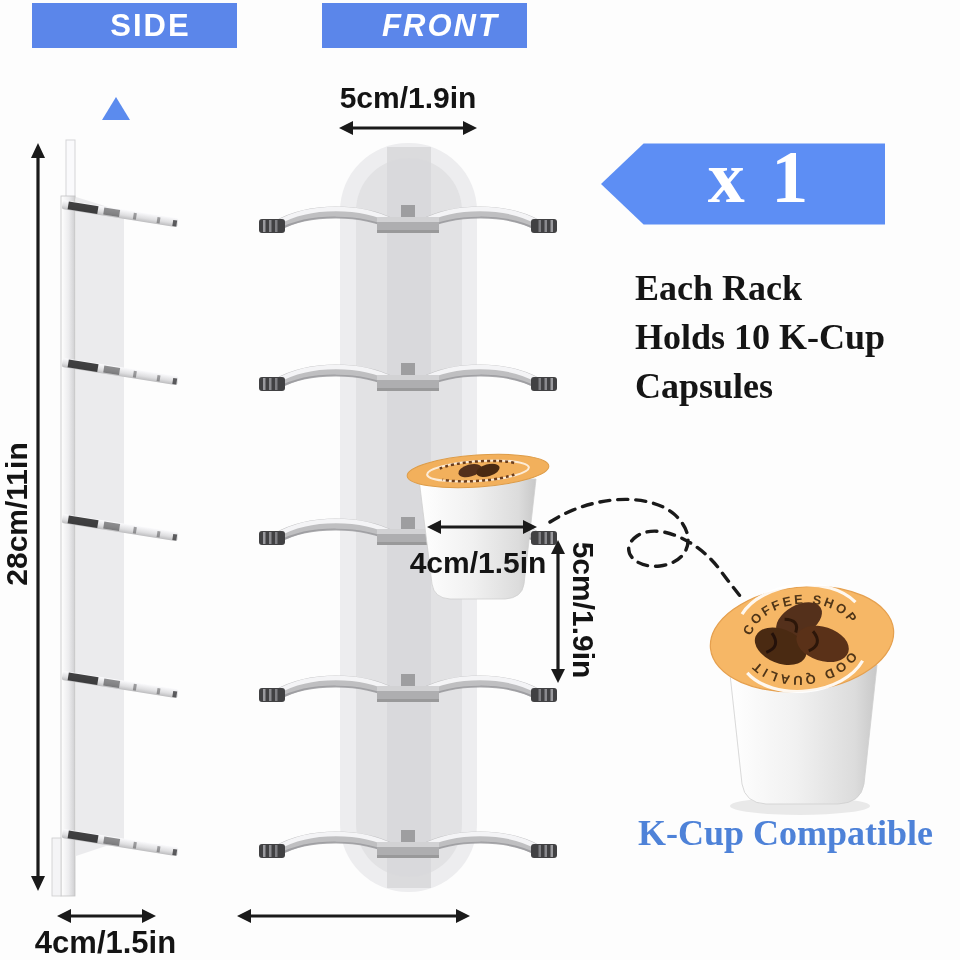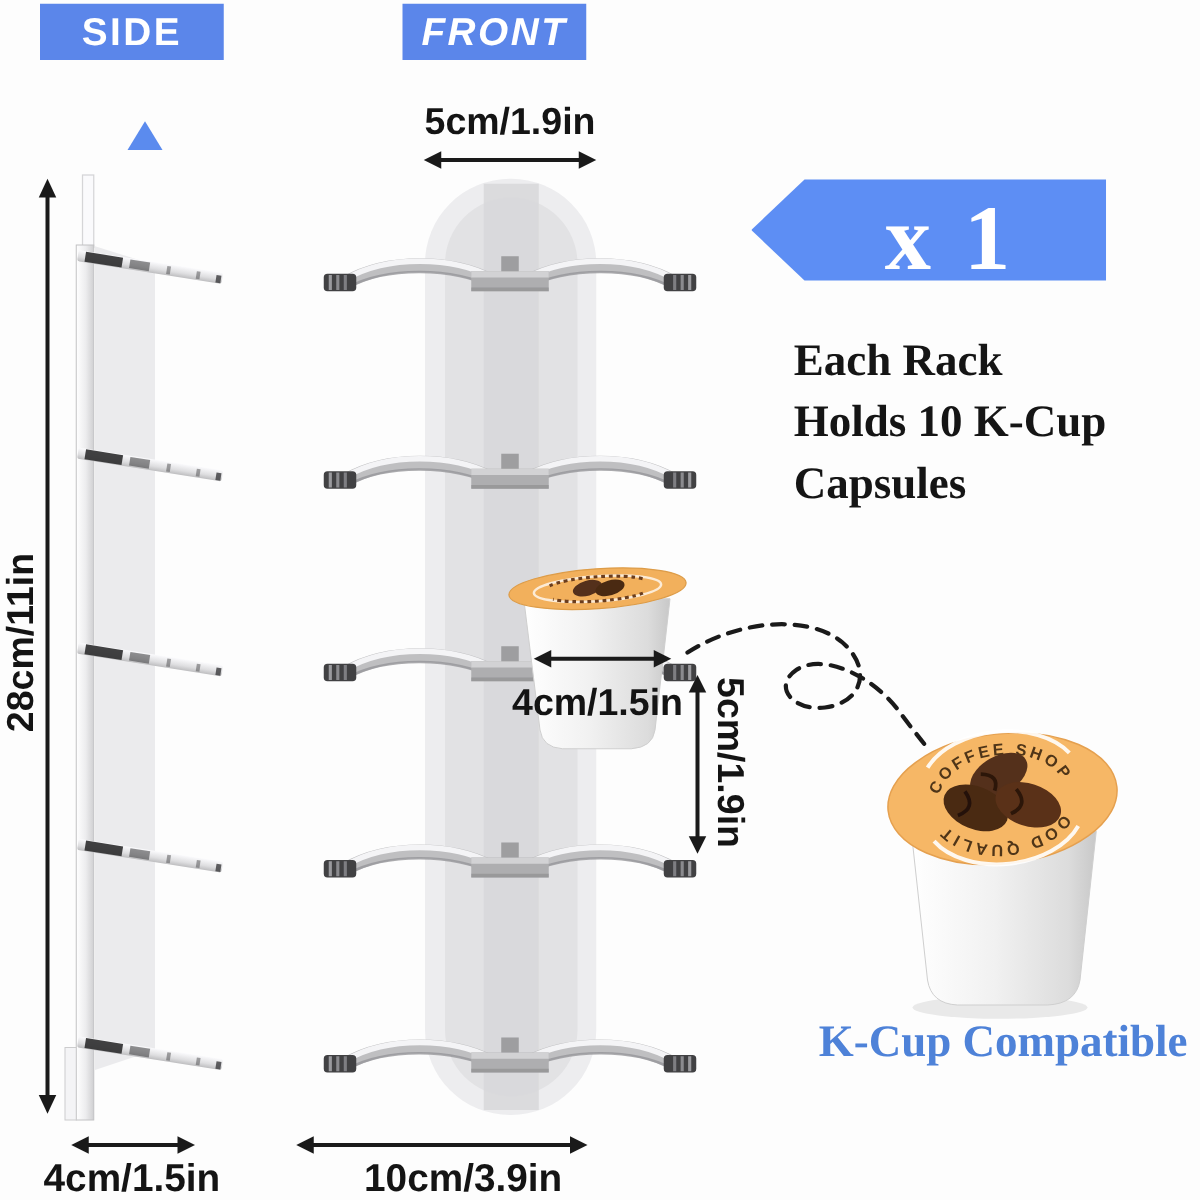--- a/index.html
+++ b/index.html
@@ -1,45 +1,45 @@
 <!DOCTYPE html>
 <html><head>
 <meta charset="utf-8">
 <style>
   html,body{margin:0;padding:0;background:#fff;}
   .canvas{position:relative;width:960px;height:960px;background:#fdfdfd;overflow:hidden;
           font-family:"Liberation Sans",sans-serif;}
   svg#scene{position:absolute;left:0;top:0;}
 
-  .view-header{position:absolute;top:3px;width:147px;height:45px;background:#5b86ea;
+  .view-header{position:absolute;top:3px;width:173px;height:45px;background:#5b86ea;
     color:#fff;font-weight:bold;font-size:31px;letter-spacing:2px;
-    display:flex;align-items:center;justify-content:center;}
+    display:flex;align-items:center;justify-content:center;padding-left:32px;}
   #side-header{left:32px;}
   #front-header{left:322px;font-style:italic;}
 
   .dim-label{position:absolute;color:#141414;font-weight:700;font-size:30px;
     text-align:center;white-space:nowrap;line-height:32px;}
   #dim-top{left:328px;top:82px;width:160px;}
   #dim-height{left:-60px;top:498px;width:154px;transform:rotate(-90deg);}
   #dim-side-bottom{left:28px;top:927px;width:155px;font-size:31px;}
   #dim-front-bottom{left:268px;top:927px;width:205px;font-size:31px;}
   #dim-cup-width{left:398px;top:547px;width:160px;}
   #dim-cup-height{left:503px;top:594px;width:160px;transform:rotate(90deg);}
 
   #multiplier-banner{position:absolute;left:601px;top:140px;width:284px;height:88px;
     background:#5d8ef4;clip-path:polygon(0 50%,15% 4%,100% 4%,100% 96%,15% 96%);
-    display:flex;align-items:flex-end;justify-content:center;}
+    display:flex;align-items:flex-start;justify-content:center;}
   #multiplier-banner .mult-text{font-family:"Liberation Serif",serif;font-weight:bold;
     font-size:74px;color:#fff;padding-left:34px;letter-spacing:4px;line-height:74px;}
 
   #headline{position:absolute;left:635px;top:264px;width:330px;
     font-family:"Liberation Serif",serif;font-weight:bold;font-size:36px;
     line-height:49px;color:#151515;}
 
-  #kcup-note{position:absolute;left:638px;top:812px;width:312px;text-align:right;
+  #kcup-note{position:absolute;left:638px;top:812px;width:312px;text-align:left;
     font-family:"Liberation Serif",serif;font-weight:bold;font-size:36px;color:#4e82d8;}
 
   .badge-text{font-family:"Liberation Sans",sans-serif;font-weight:bold;
     font-size:13px;letter-spacing:2.5px;fill:#4f3518;}
 </style>
 </head>
 <body>
 
 <div class="canvas">
 
@@ -321,21 +321,20 @@
 
     <polygon points="116,97 130,120 102,120" fill="#5b8bee"></polygon>
   </svg>
 
   <div id="side-header" class="view-header">SIDE</div>
   <div id="front-header" class="view-header">FRONT</div>
 
   <div id="dim-top" class="dim-label">5cm/1.9in</div>
   <div id="dim-height" class="dim-label">28cm/11in</div>
   <div id="dim-side-bottom" class="dim-label">4cm/1.5in</div>
-  <div id="dim-front-bottom" class="dim-label">10cm/3.9in</div>
   <div id="dim-cup-width" class="dim-label">4cm/1.5in</div>
   <div id="dim-cup-height" class="dim-label">5cm/1.9in</div>
 
   <div id="multiplier-banner">
     <span class="mult-text">x 1</span>
   </div>
 
   <div id="headline">
     <div>Each Rack</div>
     <div>Holds 10 K-Cup</div>

